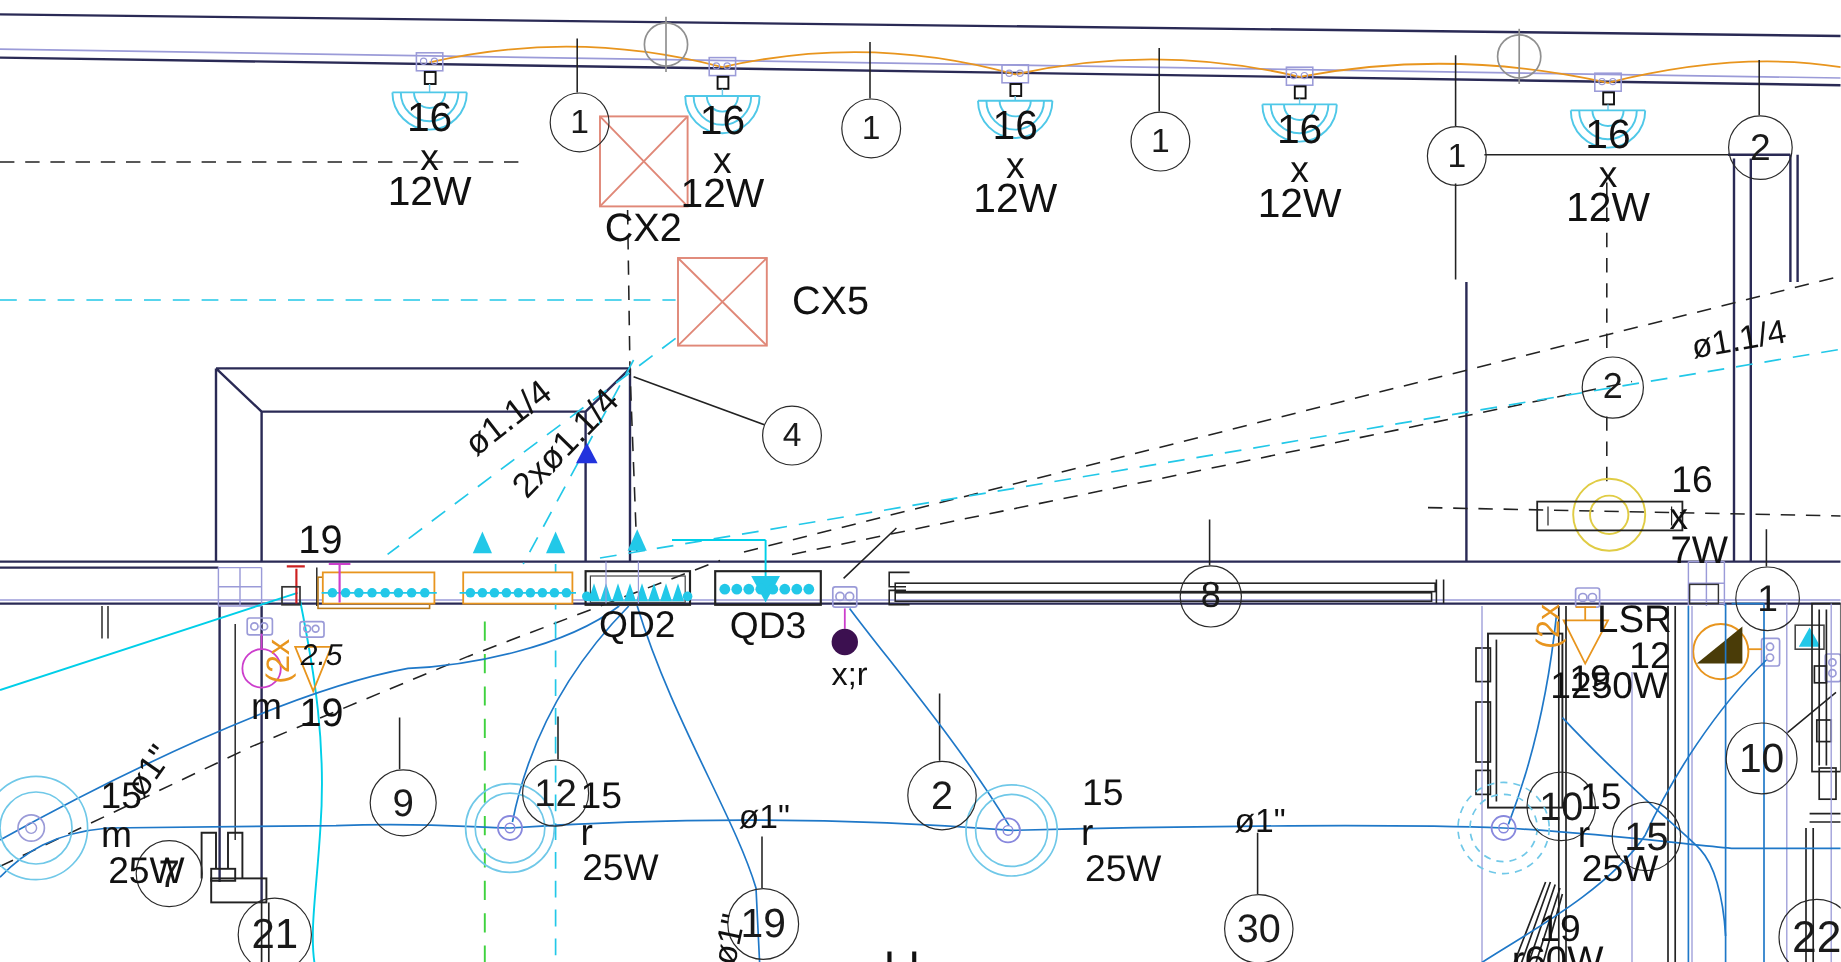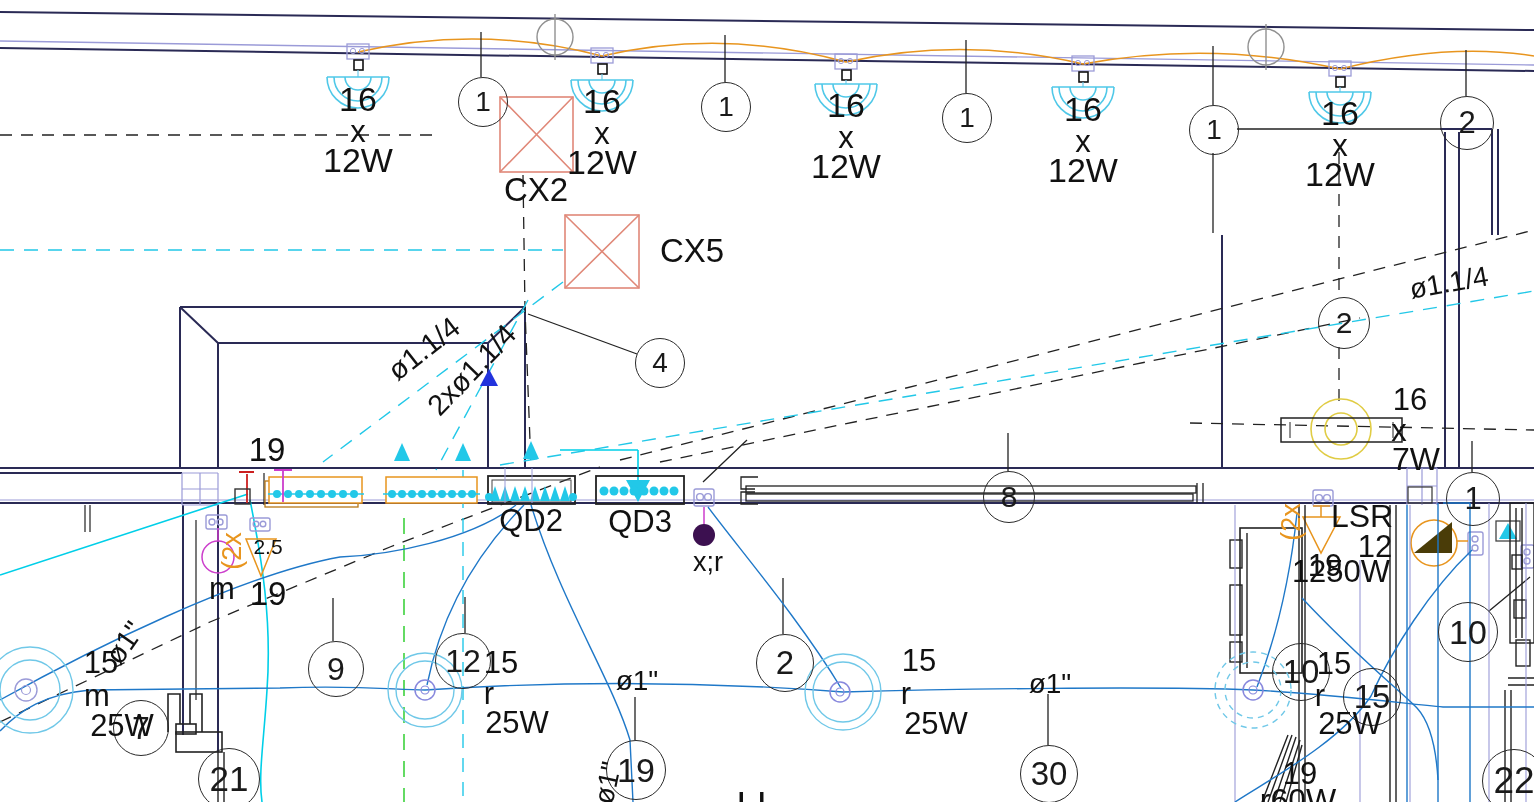--- a/index.html
+++ b/index.html
@@ -367,21 +367,21 @@
       <div class="circled" style="left: 1272px; top: 643px; height: 56px; width: 56px; font-size: 33px;">10</div>
       <div class="circled" style="left: 1482px; top: 749px; height: 62px; width: 62px; font-size: 37px;">22</div>
     </div>
 <div id="labels-layer">
       <div class="lbl" style="left: 536px; top: 190px; font-size: 33px;">CX2</div>
       <div class="lbl" style="left: 692px; top: 251px; font-size: 33px;">CX5</div>
       <div class="lbl" style="left: 531px; top: 521px; font-size: 31px;">QD2</div>
       <div class="lbl" style="left: 640px; top: 522px; font-size: 31px;">QD3</div>
       <div class="lbl" style="left: 708px; top: 562px; font-size: 27px;">x;r</div>
       <div class="lbl" style="left: 267px; top: 450px; font-size: 33px;">19</div>
-      <div class="lbl" style="left: 268px; top: 547px; font-size: 21px;">2.5</div>
+      <div class="lbl" style="left: 268px; top: 547px; font-size: 25px; font-style: italic;">2.5</div>
       <div class="lbl" style="left: 222px; top: 589px; font-size: 31px;">m</div>
       <div class="lbl" style="left: 268px; top: 594px; font-size: 33px;">19</div>
       <div class="lbl" style="left: 101px; top: 663px; font-size: 31px;">15</div>
       <div class="lbl" style="left: 97px; top: 696px; font-size: 31px;">m</div>
       <div class="lbl" style="left: 122px; top: 726px; font-size: 31px;">25W</div>
       <div class="lbl" style="left: 125px; top: 643px; font-size: 29px; transform: translate(-50%, -50%) rotate(-55deg);">ø1"</div>
       <div class="lbl" style="left: 501px; top: 663px; font-size: 31px;">15</div>
       <div class="lbl" style="left: 489px; top: 694px; font-size: 31px;">r</div>
       <div class="lbl" style="left: 517px; top: 723px; font-size: 31px;">25W</div>
       <div class="lbl" style="left: 637px; top: 681px; font-size: 28px;">ø1"</div>

